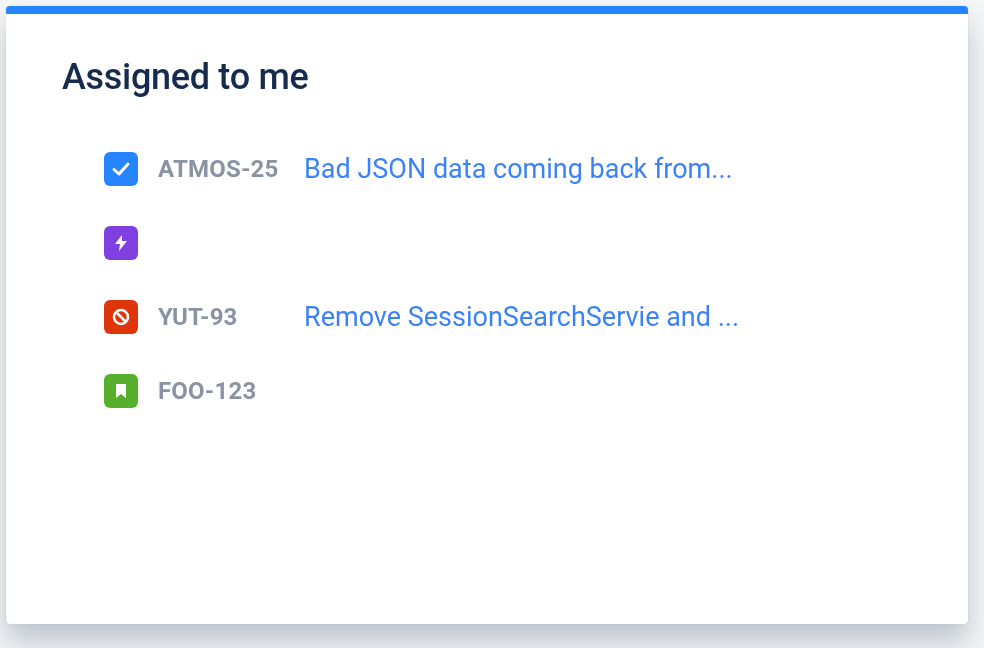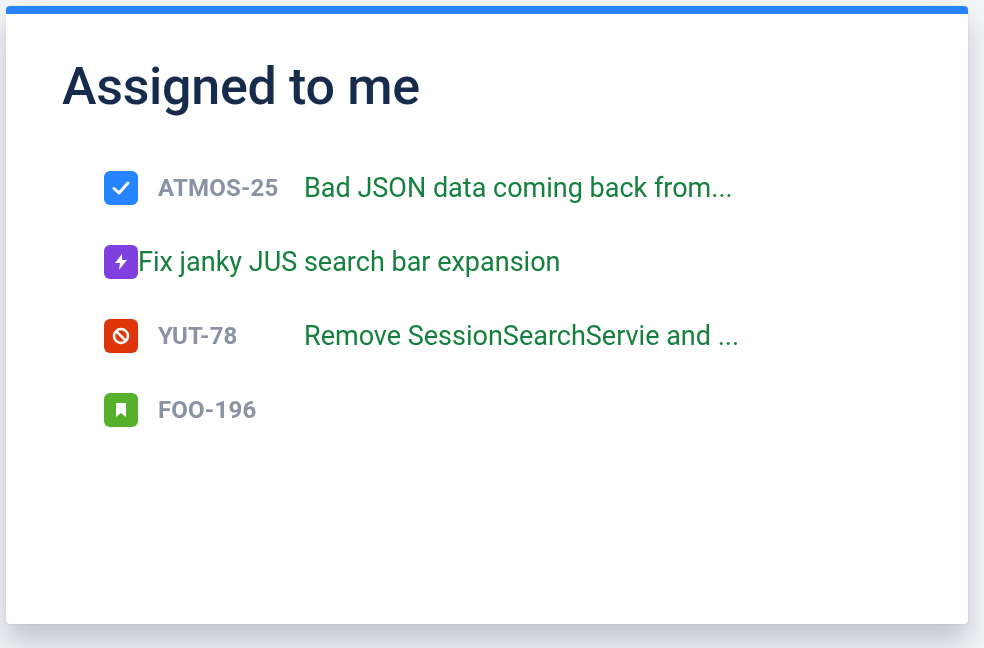--- a/index.html
+++ b/index.html
@@ -28,21 +28,21 @@
     content: "";
     position: absolute;
     top: 0; left: 0; right: 0;
     height: 8px;
     background: #2684ff;
   }
   .card-inner {
     padding: 50px 56px 30px 56px;
   }
   .title {
-    font-size: 52px;
+    font-size: 36px;
     font-weight: 500;
     color: #172b4d;
     letter-spacing: -0.3px;
     margin-bottom: 54px;
   }
   .issue-list {
     display: flex;
     flex-direction: column;
     gap: 40px;
     padding-left: 42px;
@@ -67,21 +67,21 @@
     width: 146px;
     flex-shrink: 0;
     font-size: 24px;
     font-weight: 700;
     color: #8993a4;
     letter-spacing: 0.2px;
   }
   .issue-summary {
     font-size: 27px;
     font-weight: 400;
-    color: #15803d;
+    color: #3b82f6;
     white-space: nowrap;
     overflow: hidden;
   }
   
   .bg-task    { background: #2684ff; }
   .bg-epic    { background: #8040e0; }
   .bg-bug     { background: #de350b; }
   .bg-story   { background: #57b02c; }
   .bg-subtask { background: #ff991f; }
 </style>
@@ -104,40 +104,39 @@
           <div class="issue-key">ATMOS-25</div>
           <div class="issue-summary">Bad JSON data coming back from...</div>
         </div>
 
         <div class="issue-row">
           <div class="issue-icon bg-epic">
             <svg width="20" height="20" viewBox="0 0 20 20">
                 <path d="M11 2 L4 11 H9 L8 18 L16 8 H11 Z" fill="#fff"></path>
               </svg>
           </div>
-          <div class="issue-summary">Fix janky JUS search bar expansion</div>
         </div>
 
         <div class="issue-row">
           <div class="issue-icon bg-bug">
             <svg width="20" height="20" viewBox="0 0 20 20">
                 <circle cx="10" cy="10" r="7" fill="none" stroke="#fff" stroke-width="2.5"></circle>
                 <line x1="5.5" y1="5.5" x2="14.5" y2="14.5" stroke="#fff" stroke-width="2.5"></line>
               </svg>
           </div>
-          <div class="issue-key">YUT-78</div>
+          <div class="issue-key">YUT-93</div>
           <div class="issue-summary">Remove SessionSearchServie and ...</div>
         </div>
 
         <div class="issue-row">
           <div class="issue-icon bg-story">
             <svg width="20" height="20" viewBox="0 0 20 20">
                 <path d="M5 3 H15 V17 L10 13 L5 17 Z" fill="#fff"></path>
               </svg>
           </div>
-          <div class="issue-key">FOO-196</div>
+          <div class="issue-key">FOO-123</div>
         </div>
 
 
       </div>
     </div>
   </div>
 </div>
 
 </body></html>

